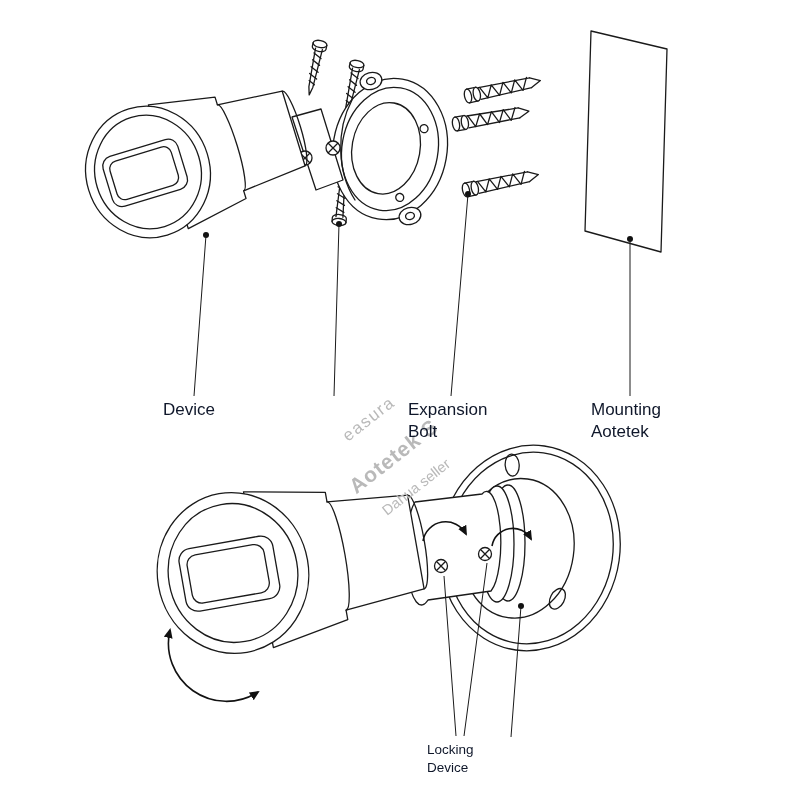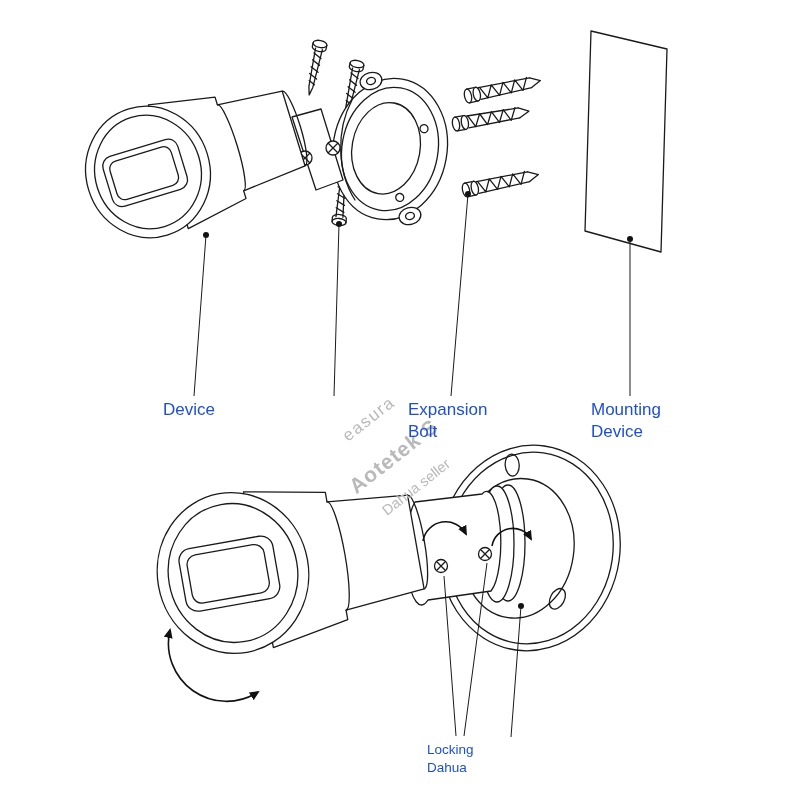--- a/index.html
+++ b/index.html
@@ -6,21 +6,21 @@
   #stage{position:relative;width:800px;height:800px;background:#ffffff;overflow:hidden;
          font-family:"Liberation Sans",sans-serif;}
   #art{position:absolute;left:0;top:0;}
   #art *{vector-effect:non-scaling-stroke;}
   .ln{stroke:#1a1a1a;fill:none;stroke-width:1.3;stroke-linecap:round;stroke-linejoin:round;}
   .fw{fill:#ffffff;}
   .leader{stroke:#1a1a1a;stroke-width:1;fill:none;}
   .dot{fill:#111;stroke:none;}
   .arrow{stroke:#111;stroke-width:1.6;fill:none;}
   .ah{fill:#111;stroke:none;}
-  .lbl{position:absolute;font-size:17px;line-height:1.3;color:#1d4ed8;}
+  .lbl{position:absolute;font-size:17px;line-height:1.3;color:#0f172a;}
   .lbl-sm{font-size:13.5px;line-height:1.3;}
   #lbl-device{left:163px;top:399px;width:80px;}
   #lbl-selftap{left:262px;top:399px;width:105px;}
   #lbl-expansion{left:408px;top:399px;width:110px;}
   #lbl-mounting{left:591px;top:399px;width:100px;}
   #lbl-locking{left:427px;top:741px;width:70px;}
   #lbl-adjusting{left:499px;top:741px;width:84px;}
   .wm{position:absolute;color:#b9b9b9;transform:rotate(-38deg);transform-origin:left center;
       white-space:nowrap;user-select:none;}
   #wm1{left:345px;top:428px;font-size:17px;letter-spacing:1.5px;}
@@ -174,16 +174,16 @@
       </g>
     </g>
   </svg>
 
   <div class="wm" id="wm1">easura</div>
   <div class="wm" id="wm2">Aotetek S</div>
   <div class="wm" id="wm3">Dahua seller</div>
 
   <div class="lbl" id="lbl-device">Device</div>
   <div class="lbl" id="lbl-expansion">Expansion Bolt</div>
-  <div class="lbl" id="lbl-mounting">Mounting Device</div>
-  <div class="lbl lbl-sm" id="lbl-locking">Locking Dahua</div>
+  <div class="lbl" id="lbl-mounting">Mounting Aotetek</div>
+  <div class="lbl lbl-sm" id="lbl-locking">Locking Device</div>
 
 </div>
 
 </body></html>

